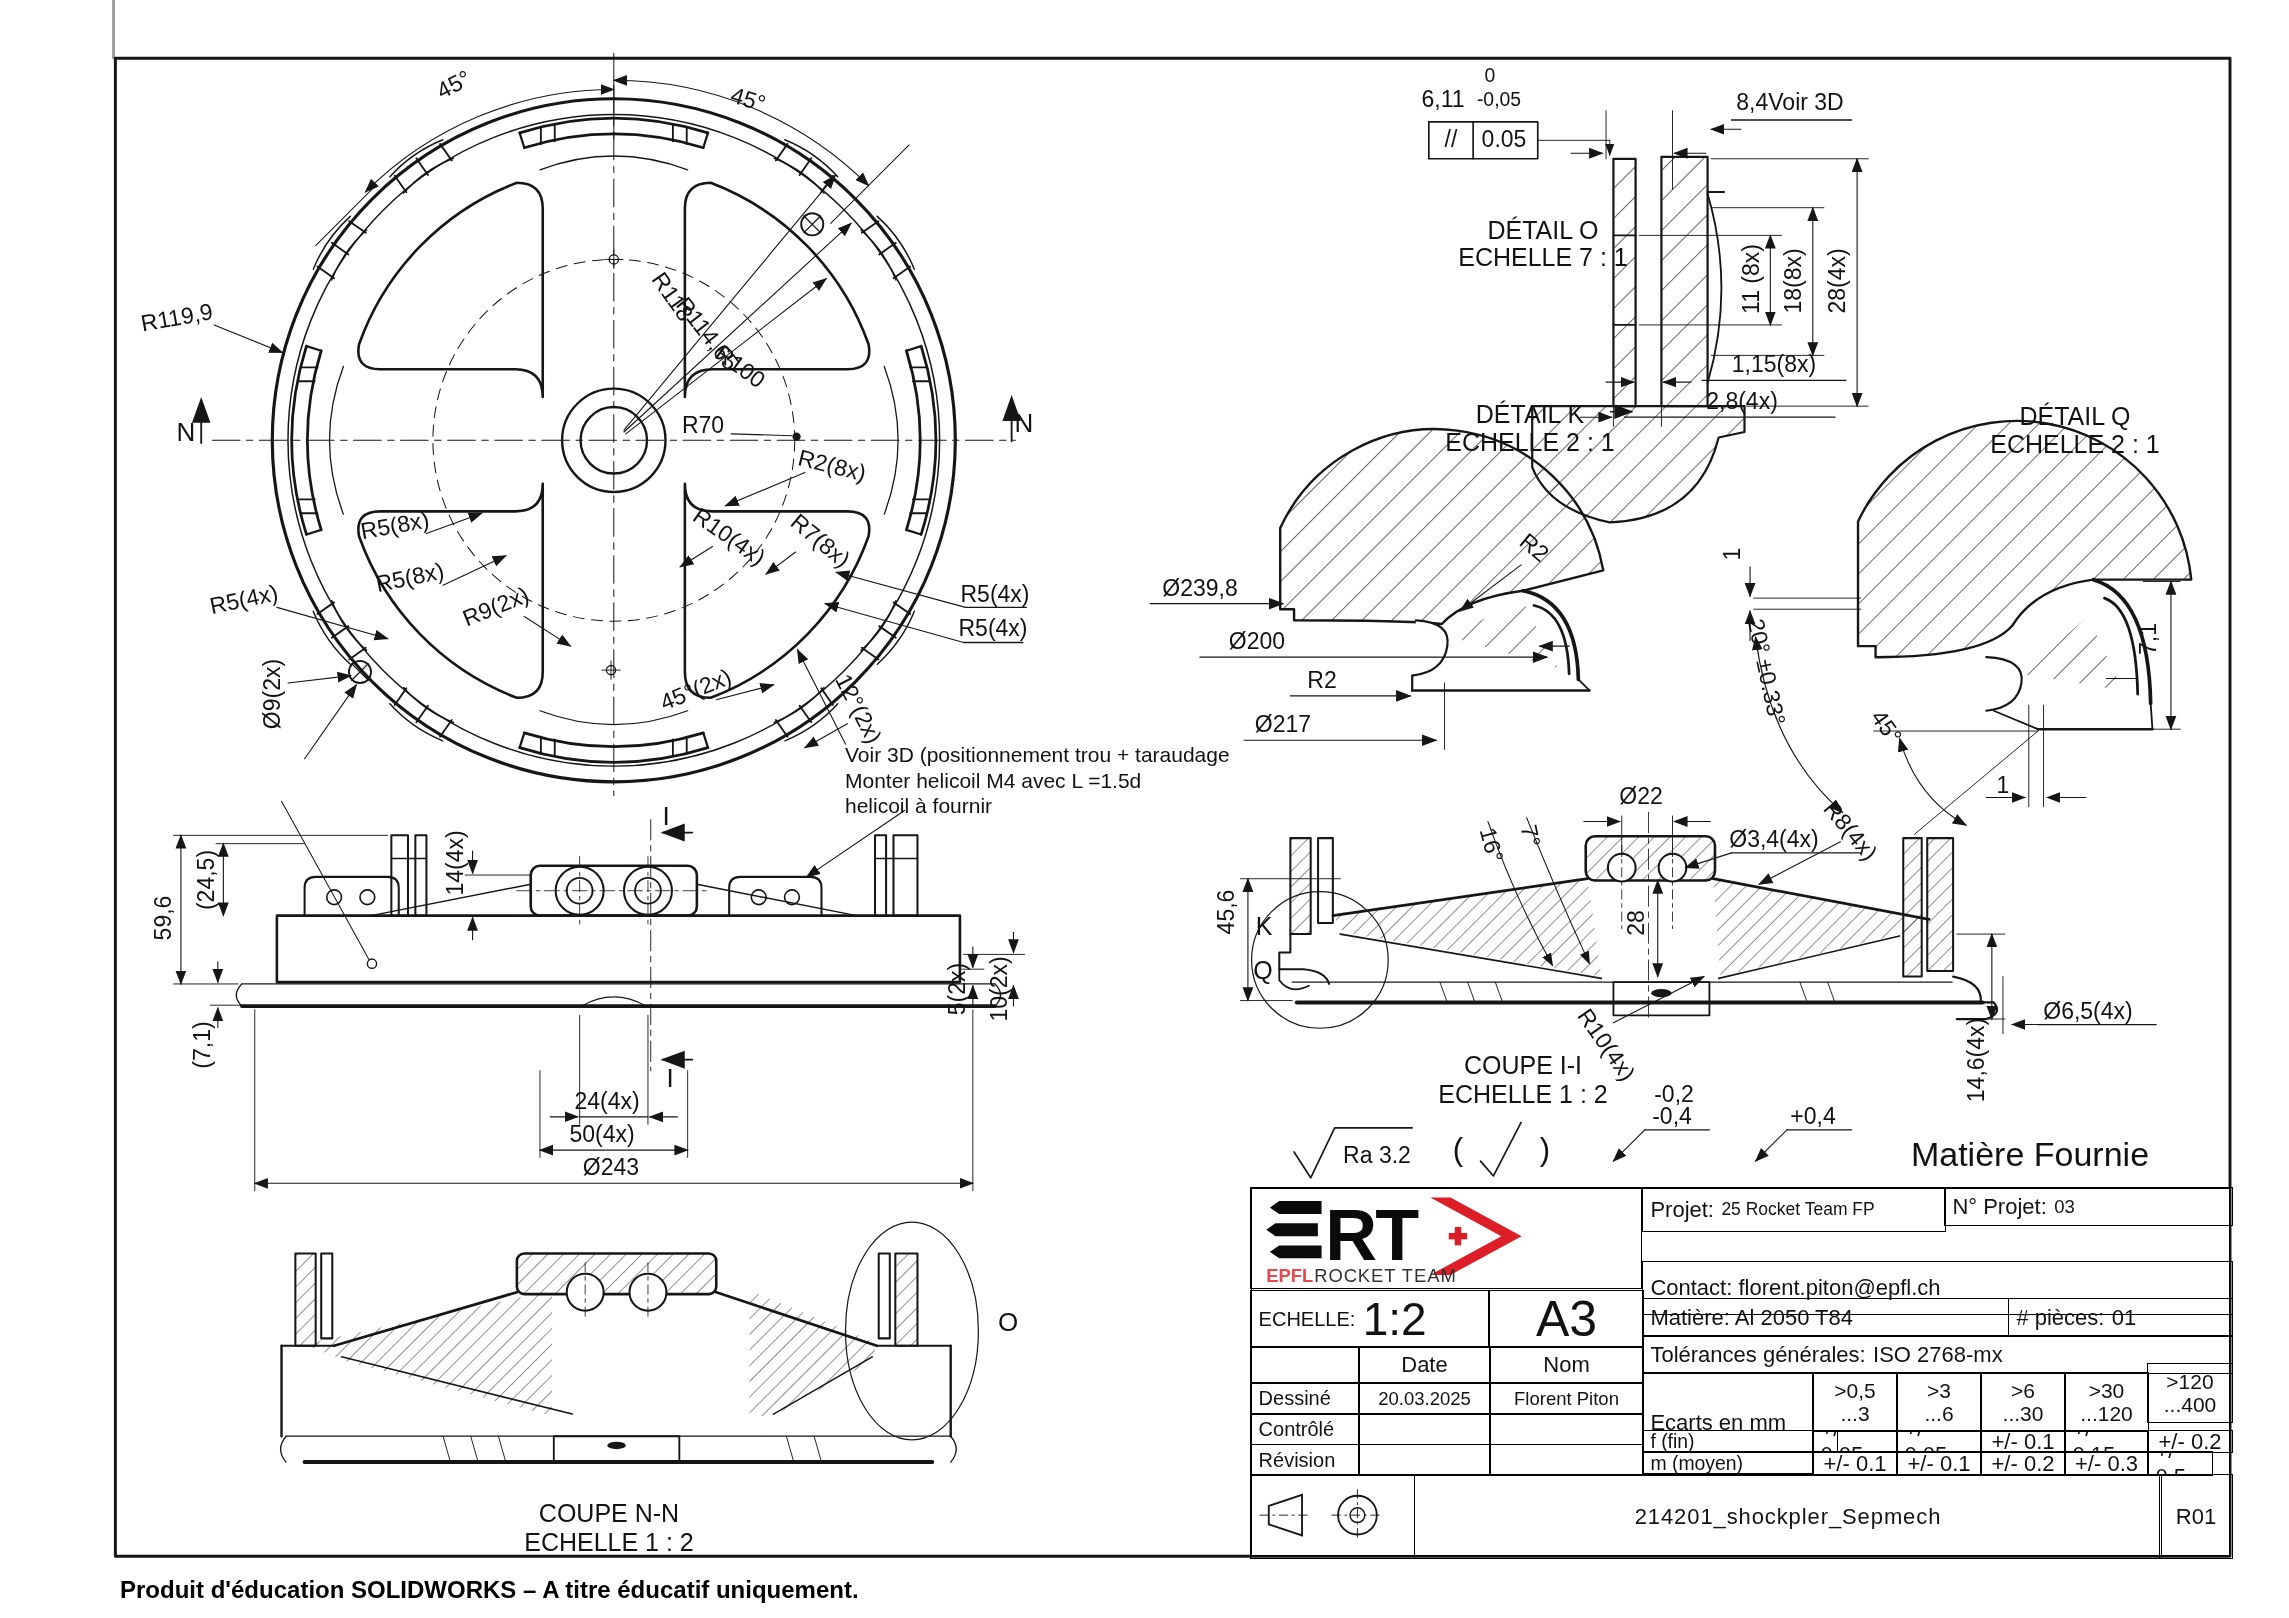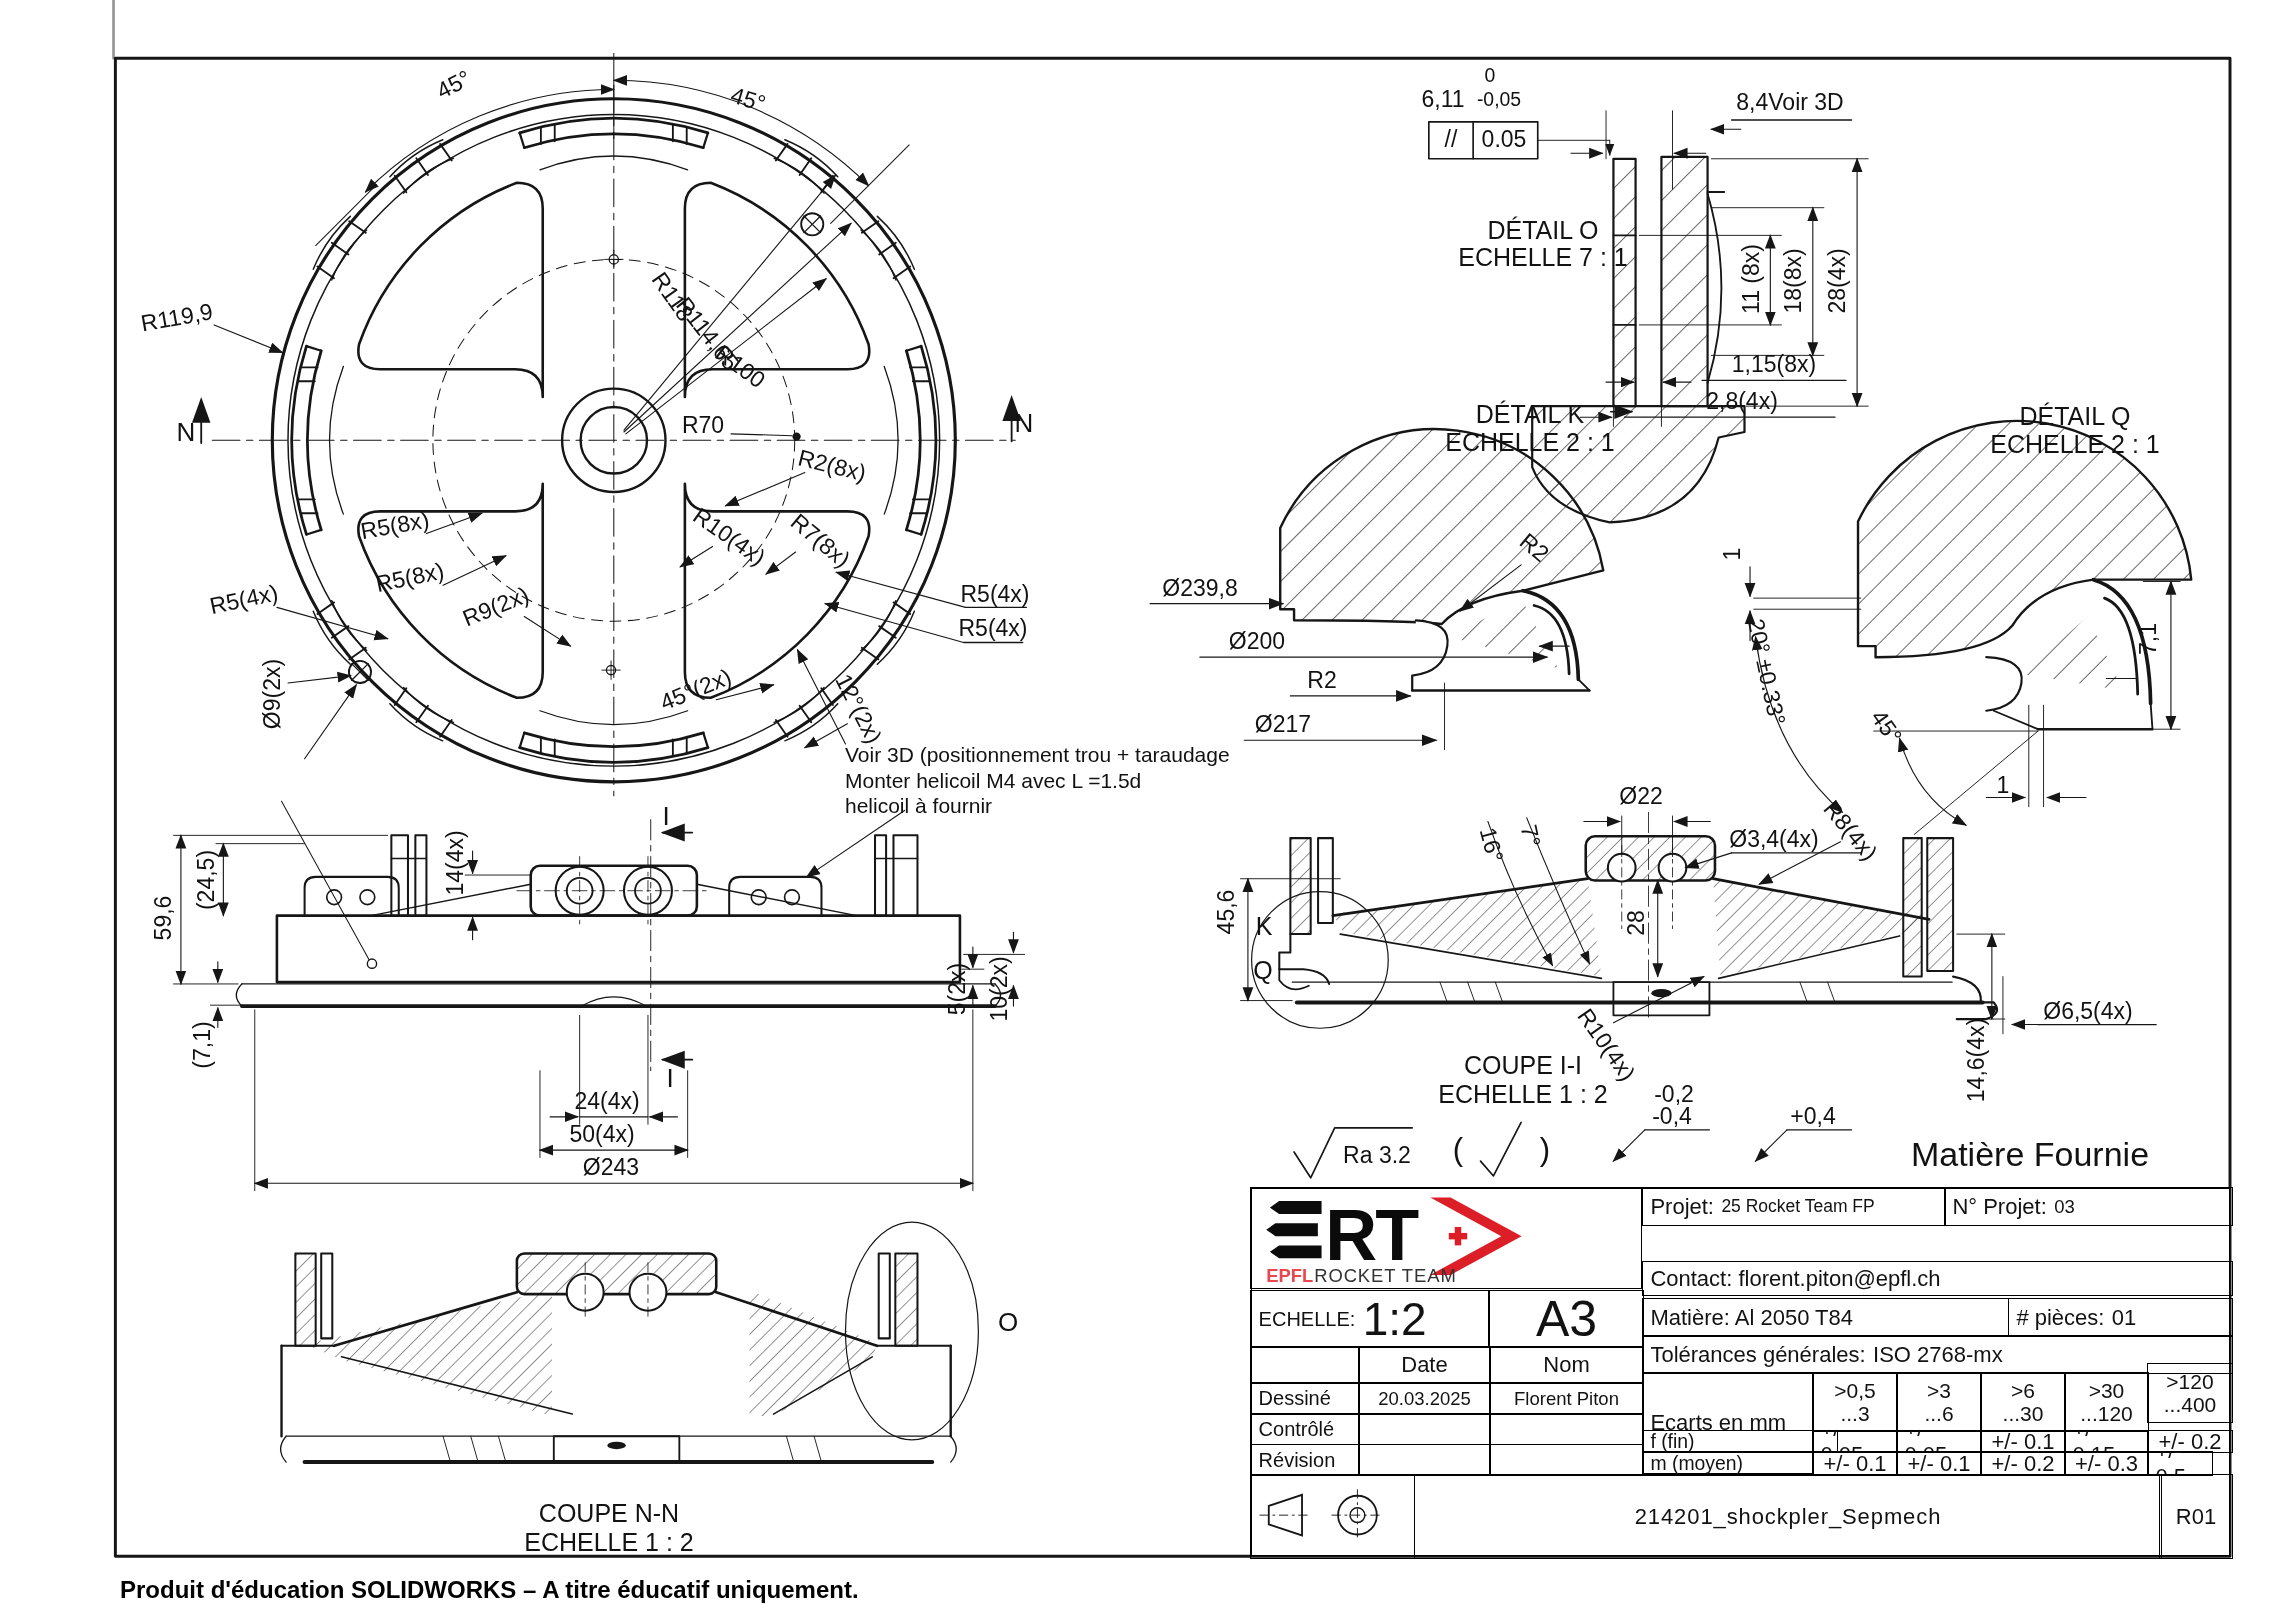--- a/index.html
+++ b/index.html
@@ -508,29 +508,29 @@
   <div class="cell" style="left:-1.8px;top:193px;width:110px;height:33px;font-size:20px">Dessiné</div>
   <div class="cell ctr" style="left:106px;top:193px;width:133px;height:33px;font-size:18.5px">20.03.2025</div>
   <div class="cell ctr" style="left:237px;top:193px;width:155px;height:33px;font-size:18.5px">Florent Piton</div>
   <div class="cell" style="left:-1.8px;top:224px;width:110px;height:32px;font-size:20px">Contrôlé</div>
   <div class="cell" style="left:106px;top:224px;width:133px;height:32px"></div>
   <div class="cell" style="left:237px;top:224px;width:155px;height:32px"></div>
   <div class="cell" style="left:-1.8px;top:255px;width:110px;height:32px;font-size:20px">Révision</div>
   <div class="cell" style="left:106px;top:255px;width:133px;height:32px"></div>
   <div class="cell" style="left:237px;top:255px;width:155px;height:32px"></div>
 
-  <div class="cell" style="left:390px;top:-1.8px;width:304px;height:39px">
+  <div class="cell" style="left:390px;top:-1.8px;width:304px;height:45px">
     <span>Projet:</span>
     <span class="val" style="font-size:17.5px">25 Rocket Team FP</span>
   </div>
   <div class="cell" style="left:692px;top:-1.8px;width:289px;height:39px">
     <span>N° Projet:</span>
     <span class="val" style="font-size:18.5px">03</span>
   </div>
-  <div class="cell" style="left:390px;top:72px;width:591px;height:35px">Contact: florent.piton@epfl.ch</div>
+  <div class="cell" style="left:390px;top:72px;width:591px;height:54px">Contact: florent.piton@epfl.ch</div>
   <div class="cell" style="left:390px;top:109px;width:367px;height:39px">Matière: Al 2050 T84</div>
   <div class="cell" style="left:756px;top:109px;width:225px;height:39px">
     <span># pièces:</span>
     <span class="val">01</span>
   </div>
   <div class="cell" style="left:390px;top:146px;width:591px;height:39px">
     <span>Tolérances générales:</span>
     <span class="val">ISO 2768-mx</span>
   </div>
 

